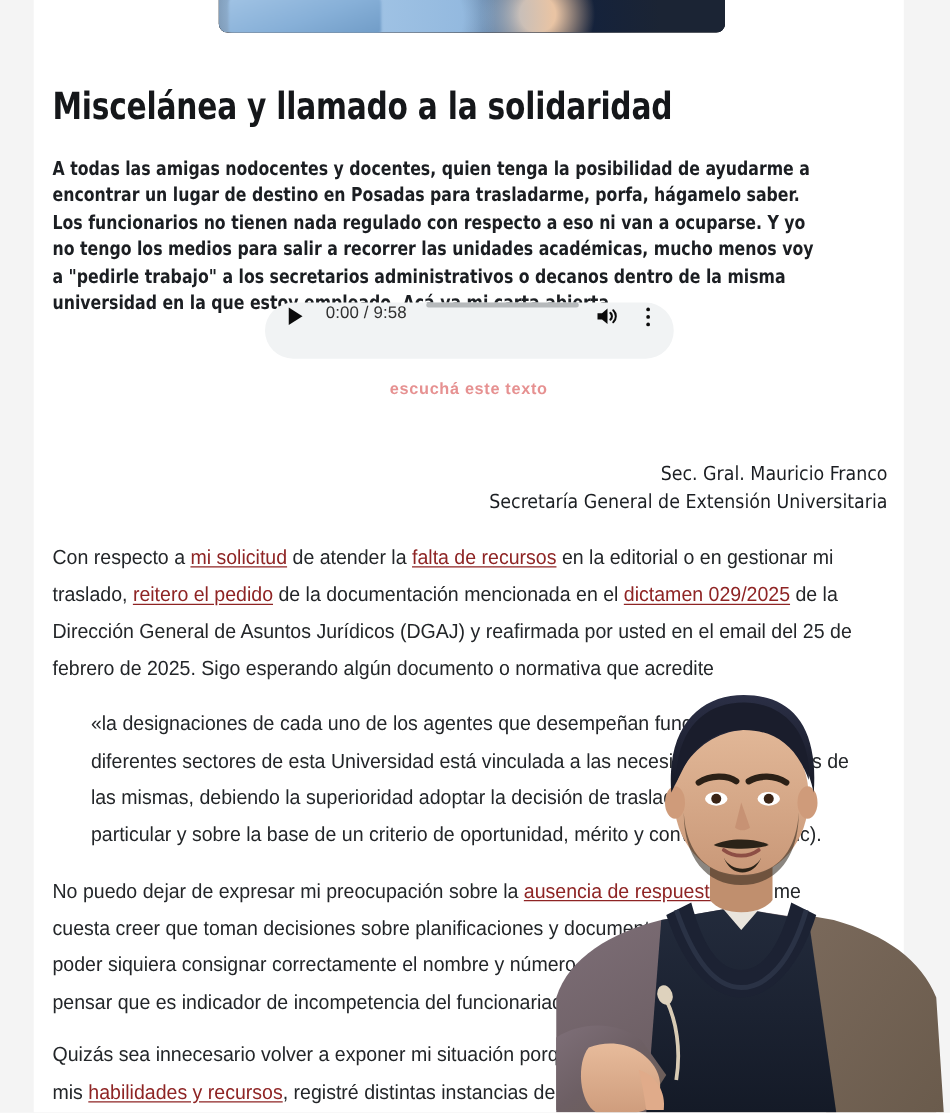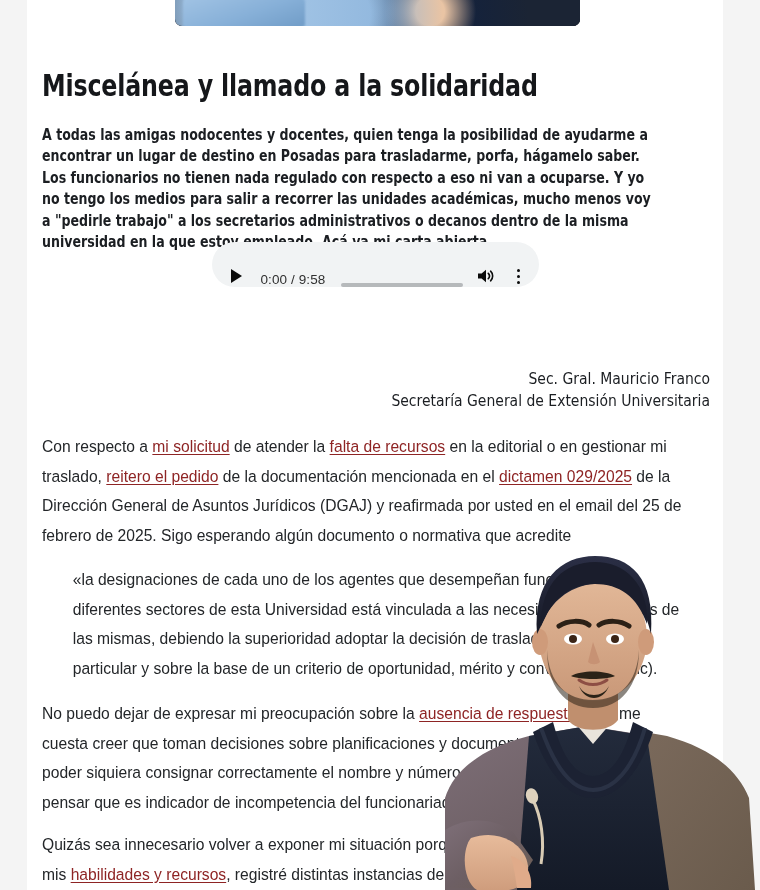--- a/index.html
+++ b/index.html
@@ -96,21 +96,21 @@
   
   #audio-block {
     position: absolute;
     left: 0;
     top: 242px;
     width: 696px;
     text-align: center;
   }
   .audio-player {
     display: inline-flex;
-    align-items: flex-end;
+    align-items: flex-start;
     box-sizing: border-box;
     width: 327px;
     height: 45px;
     padding: 0 12px 0 14px;
     background: #f1f3f4;
     border-radius: 24px;
     gap: 0;
     user-select: none;
   }
   .play-btn {
@@ -248,20 +248,21 @@
           <path d="M13.3 8.3a3.6 3.6 0 0 1 0 5.4" stroke="#0b0b0b" stroke-width="1.7" fill="none" stroke-linecap="round"></path>
           <path d="M15.6 6.2a6.6 6.6 0 0 1 0 9.6" stroke="#0b0b0b" stroke-width="1.6" fill="none" stroke-linecap="round"></path>
         </svg>
       </div>
       <div class="kebab">
         <i></i>
         <i></i>
         <i></i>
       </div>
     </div>
+    <div id="audio-caption">escuchá este texto</div>
   </div>
 
   <div id="signature">
     <div id="sig-name">Sec. Gral. Mauricio Franco</div>
     <div id="sig-role">Secretaría General de Extensión Universitaria</div>
   </div>
 
   <div id="letter">
 
     <p><span>Con respecto a </span><a href="#">mi solicitud</a><span> de atender la </span><a href="#">falta de recursos</a><span> en la editorial o en gestionar mi traslado, </span><a href="#">reitero el pedido</a><span> de la documentación mencionada en el </span><a href="#">dictamen 029/2025</a><span> de la Dirección General de Asuntos Jurídicos (DGAJ) y reafirmada por usted en el email del 25 de febrero de 2025. Sigo esperando algún documento o normativa que acredite</span></p>

